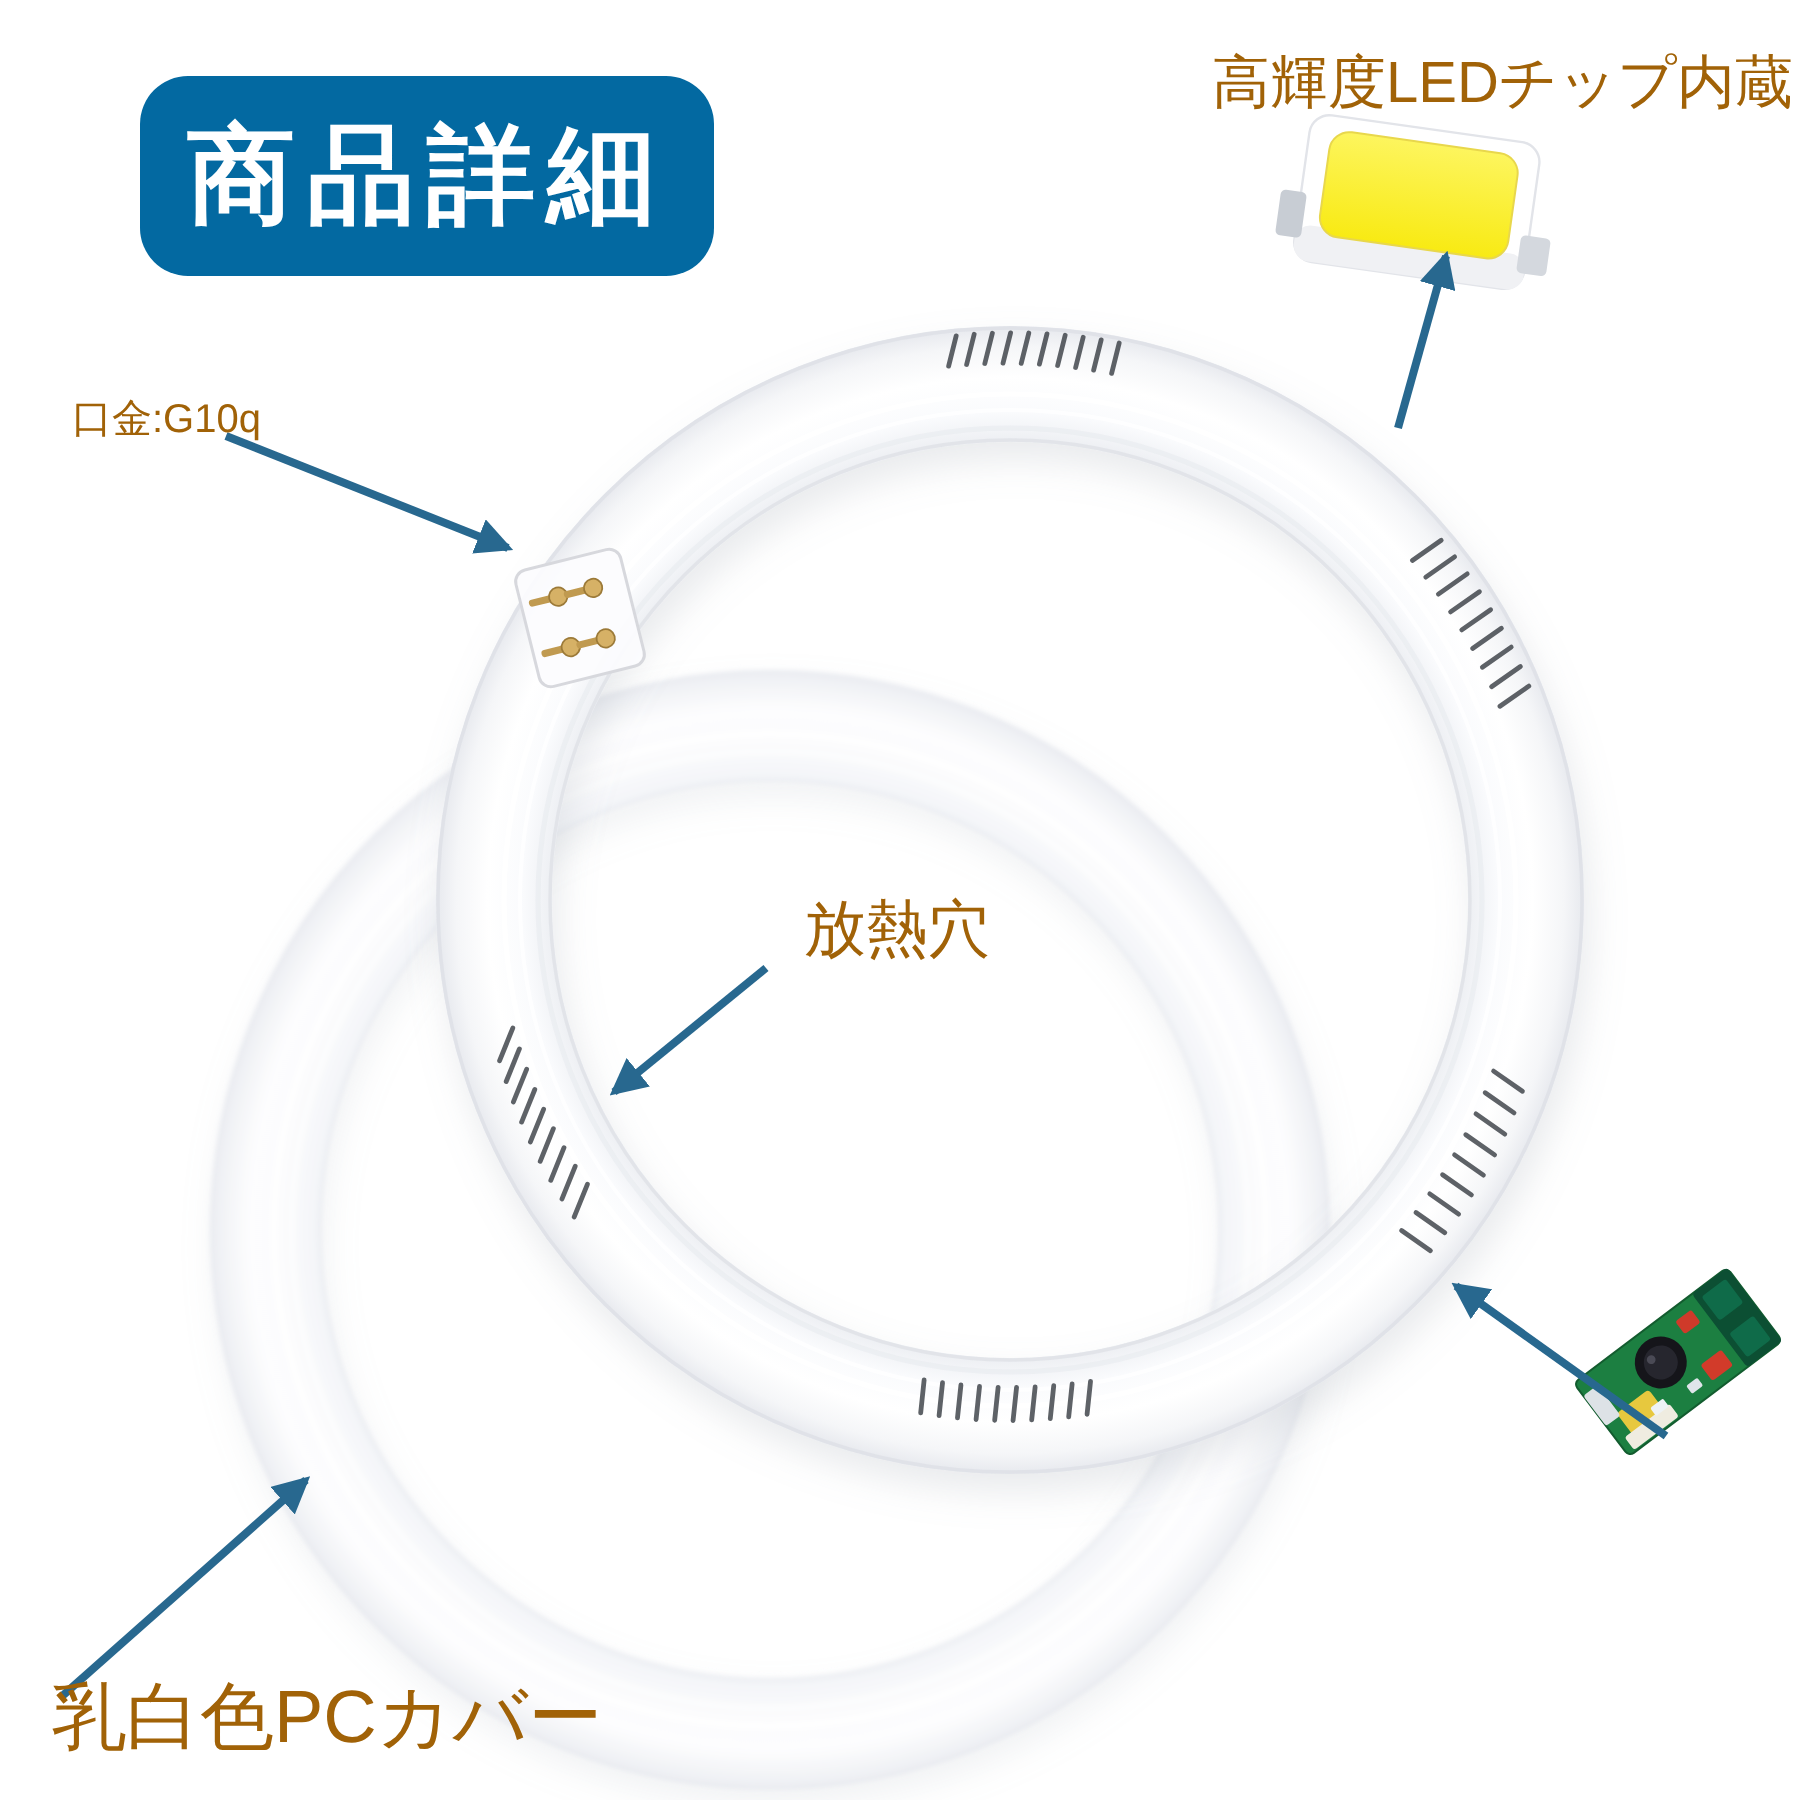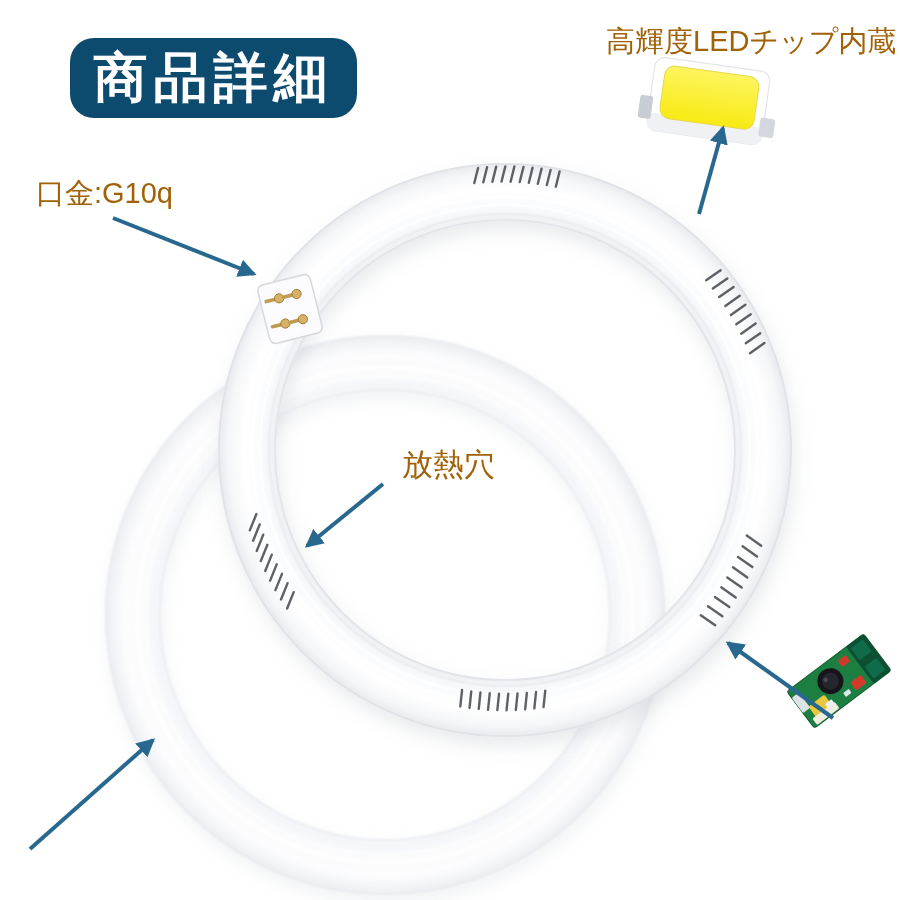--- a/index.html
+++ b/index.html
@@ -2,30 +2,30 @@
 <html><head>
 <meta charset="utf-8">
 <style>
   html,body{margin:0;padding:0;background:#ffffff;}
   #stage{
     position:relative;width:900px;height:900px;overflow:hidden;background:#ffffff;
     font-family:"Liberation Sans","DejaVu Sans",sans-serif;
   }
   #art{position:absolute;left:0;top:0;}
   .badge{
-    position:absolute;left:70px;top:38px;width:287px;height:80px;
-    background:#0c4a6e;border-radius:24px;color:#ffffff;
+    position:absolute;left:70px;top:38px;width:287px;height:100px;
+    background:#0369a1;border-radius:24px;color:#ffffff;
     font-size:54px;font-weight:700;letter-spacing:6px;
     display:flex;align-items:center;justify-content:center;
   }
   .lbl{
     position:absolute;color:#a16207;font-weight:400;white-space:nowrap;
   }
   .lbl-led   {left:606px;top:22px;  font-size:29px;}
-  .lbl-base  {left:36px; top:174px; font-size:29px;}
+  .lbl-base  {left:36px; top:196px; font-size:20px;}
   .lbl-vent  {left:402px;top:444px; font-size:31px;text-align:center;}
   .lbl-power {left:737px;top:724px; font-size:20px;}
   .lbl-cover {left:26px; top:834px; font-size:37px;}
 </style>
 </head>
 <body>
 
 <div id="stage">
 
   <svg id="art" width="900" height="900" viewBox="0 0 900 900">
@@ -179,13 +179,14 @@
       <line x1="383" y1="484" x2="307" y2="546" marker-end="url(#ah)"></line>
       <line x1="833" y1="718" x2="728" y2="643" marker-end="url(#ah)"></line>
       <line x1="30" y1="849" x2="153" y2="740" marker-end="url(#ah)"></line>
     </g>
   </svg>
 
   <div class="badge">商品詳細</div>
   <div class="lbl lbl-led">高輝度LEDチップ内蔵</div>
   <div class="lbl lbl-base">口金:G10q</div>
   <div class="lbl lbl-vent">放熱穴</div>
+  <div class="lbl lbl-cover">乳白色PCカバー</div>
 </div>
 
 </body></html>

